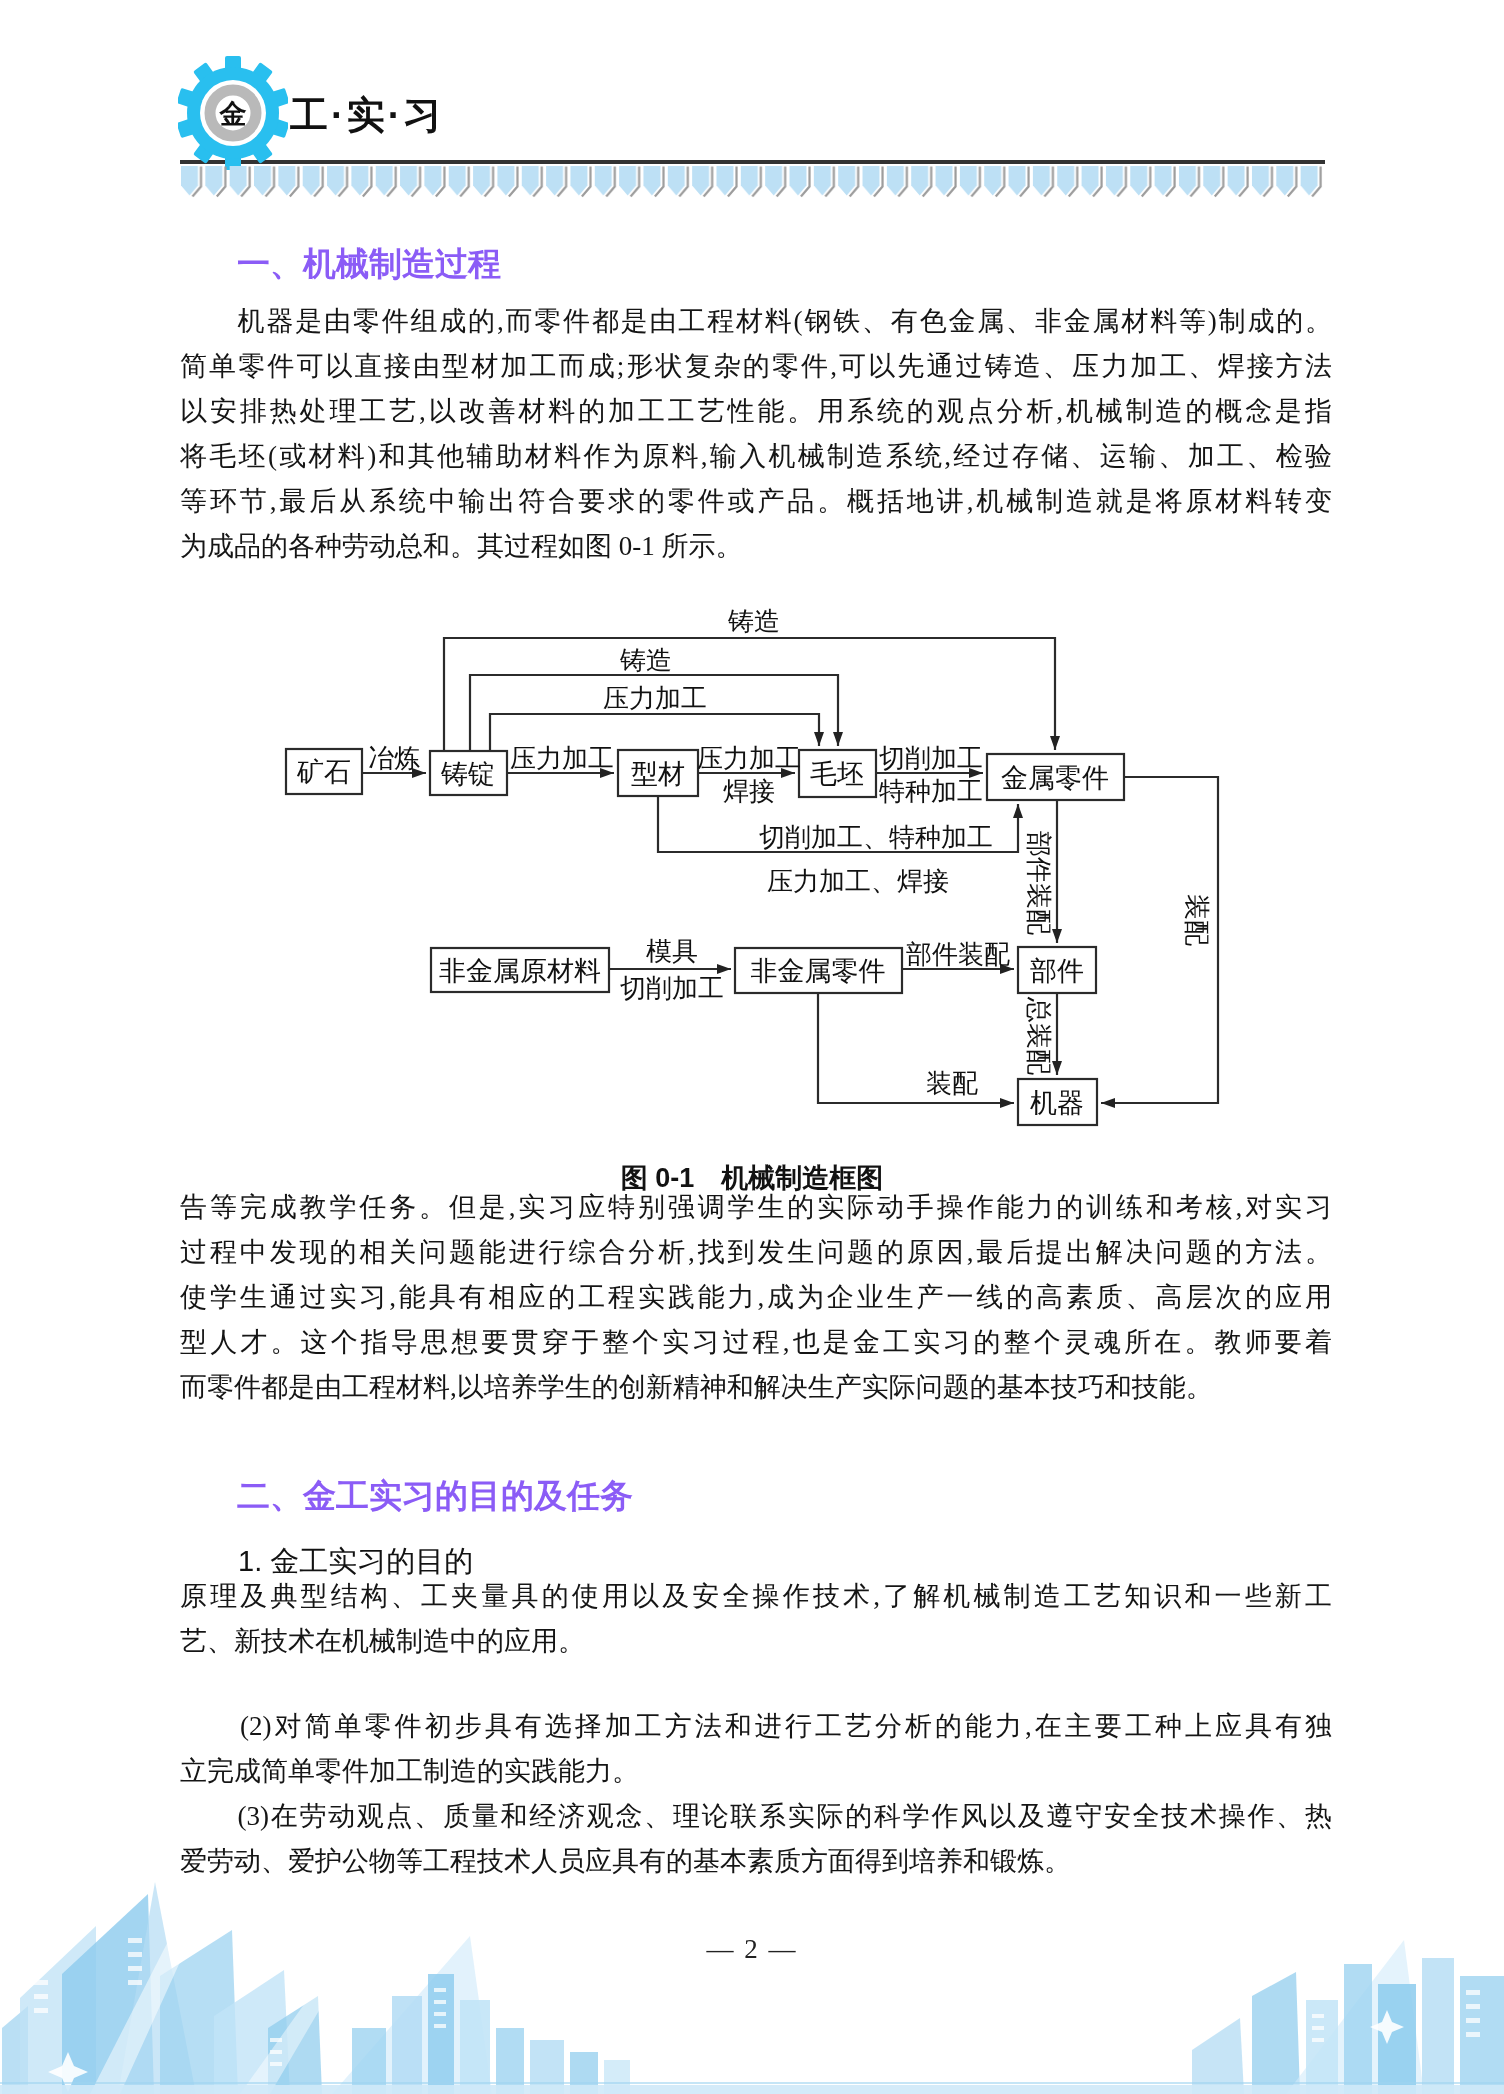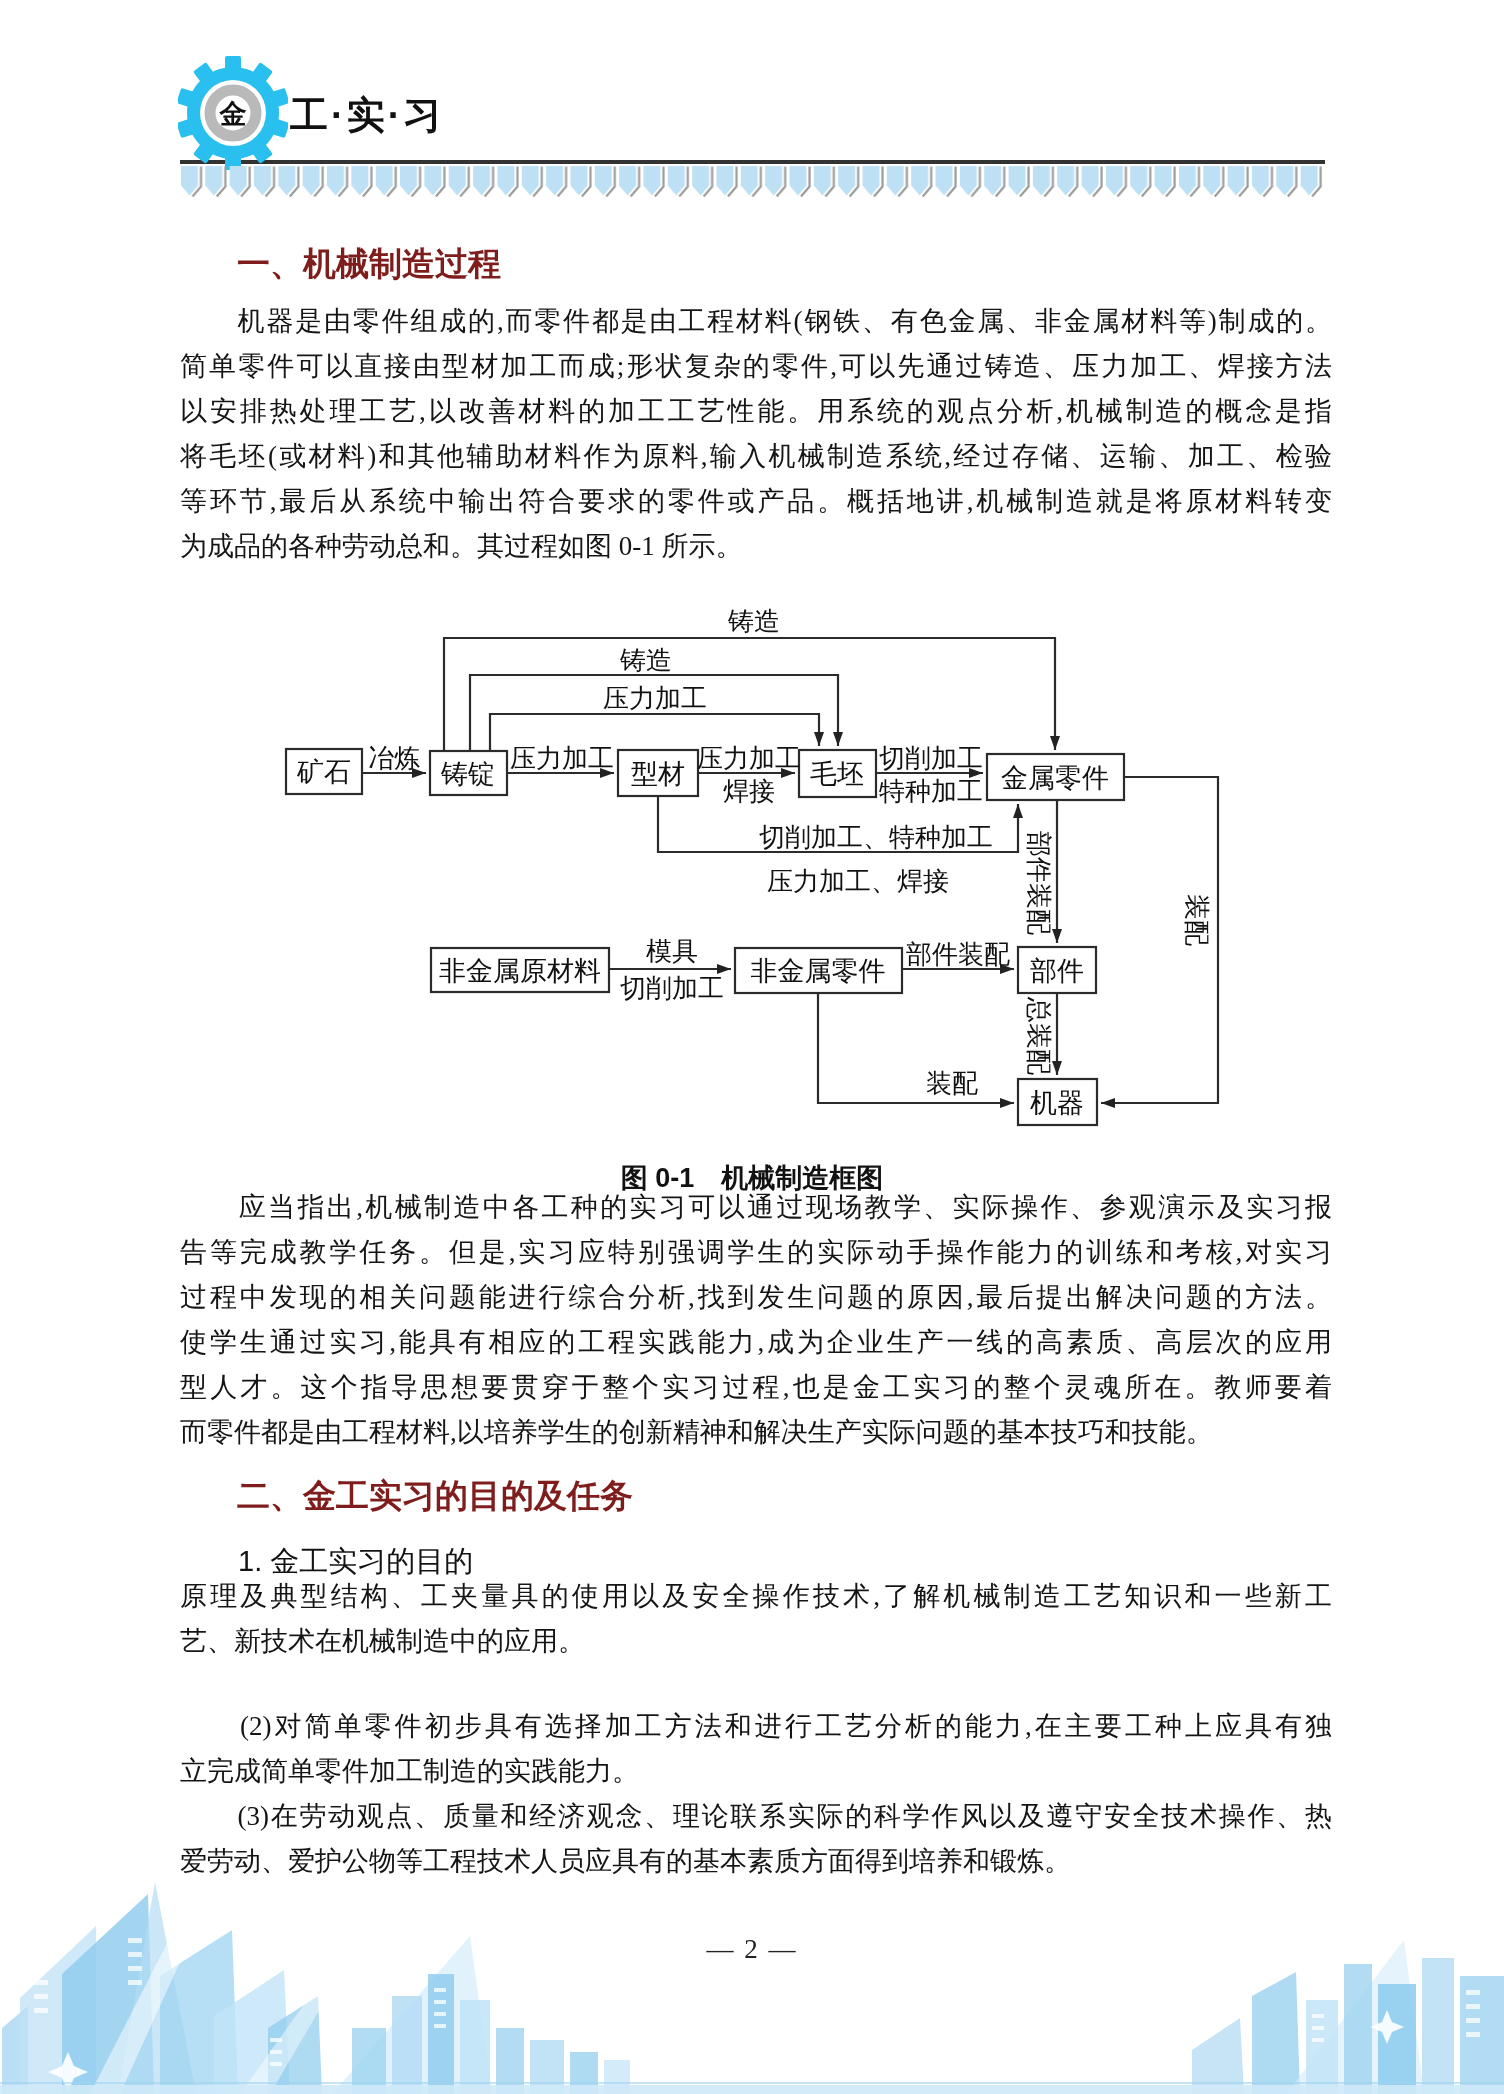--- a/index.html
+++ b/index.html
@@ -12,21 +12,21 @@
   
   .brand-title{
     left:290px;top:90px;height:50px;line-height:50px;
     font-family:"Liberation Sans","DejaVu Sans",sans-serif;
     font-weight:bold;font-size:38px;letter-spacing:3px;color:#111;
   }
   .divider{left:180px;top:160px;width:1145px;height:4px;background:#333;}
   
   .h-main{
     font-family:"Liberation Sans","DejaVu Sans",sans-serif;
-    font-weight:bold;font-size:33px;color:#7f1d1d;white-space:nowrap;
+    font-weight:bold;font-size:33px;color:#8b5cf6;white-space:nowrap;
   }
   .h-sub{
     font-family:"Liberation Sans","DejaVu Sans",sans-serif;
     font-weight:normal;font-size:29px;color:#121212;white-space:nowrap;
   }
   
   .para{left:180px;width:1152px;}
   .pline{
     height:45px;line-height:45px;font-size:27px;
     text-align:justify;text-align-last:justify;overflow:hidden;
@@ -165,21 +165,20 @@
     <text class="dlabel" x="952" y="492">装配</text>
     <text class="dlabel" x="1038" y="283" dominant-baseline="central" transform="rotate(90 1038 283)">部件装配</text>
     <text class="dlabel" x="1038" y="436" dominant-baseline="central" transform="rotate(90 1038 436)">总装配</text>
     <text class="dlabel" x="1196" y="320" dominant-baseline="central" transform="rotate(90 1196 320)">装配</text>
   </g>
 </svg>
 
 <div class="abs fig-caption">图 0-1　机械制造框图</div>
 
 <div class="abs para" style="top:1185px">
-  <div class="pline">　　应当指出,机械制造中各工种的实习可以通过现场教学、实际操作、参观演示及实习报</div>
   <div class="pline">告等完成教学任务。但是,实习应特别强调学生的实际动手操作能力的训练和考核,对实习</div>
   <div class="pline">过程中发现的相关问题能进行综合分析,找到发生问题的原因,最后提出解决问题的方法。</div>
   <div class="pline">使学生通过实习,能具有相应的工程实践能力,成为企业生产一线的高素质、高层次的应用</div>
   <div class="pline">型人才。这个指导思想要贯穿于整个实习过程,也是金工实习的整个灵魂所在。教师要着</div>
   <div class="pline last">而零件都是由工程材料,以培养学生的创新精神和解决生产实际问题的基本技巧和技能。</div>
 </div>
 
 <div class="abs h-main" style="left:237px;top:1474px">二、金工实习的目的及任务</div>
 <div class="abs h-sub" style="left:238px;top:1542px">1. 金工实习的目的</div>
 

